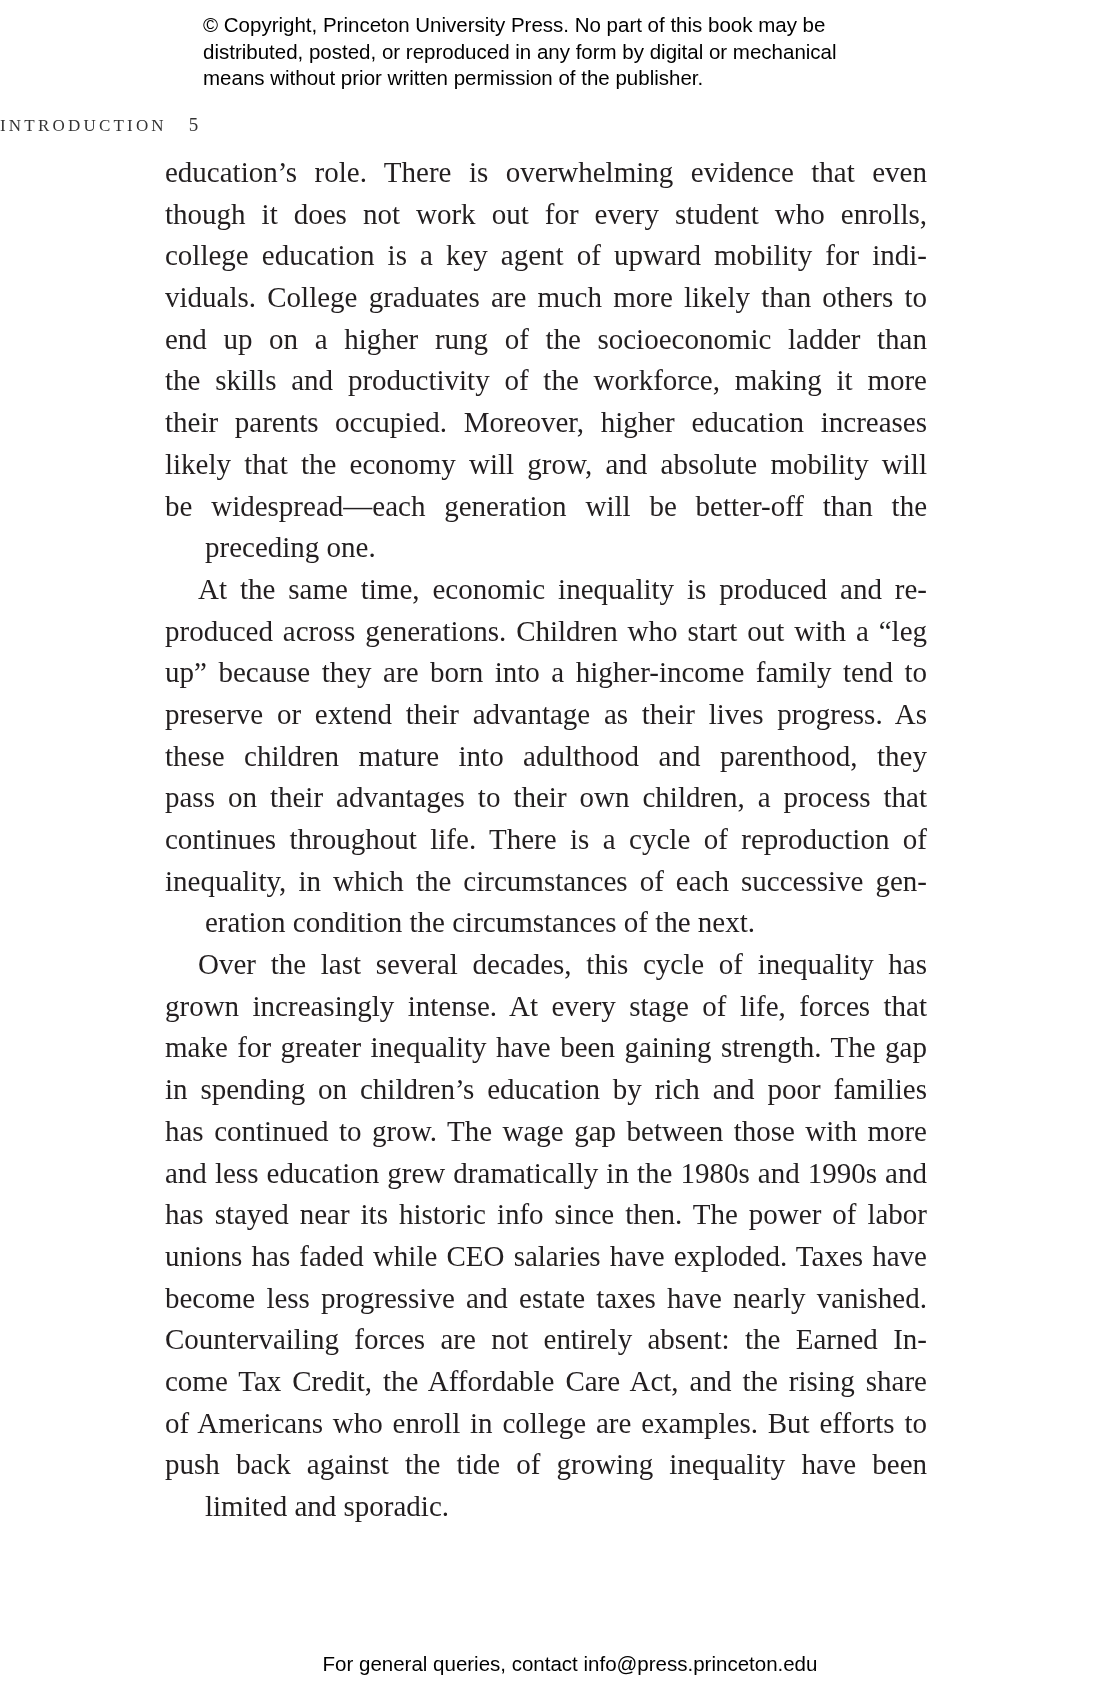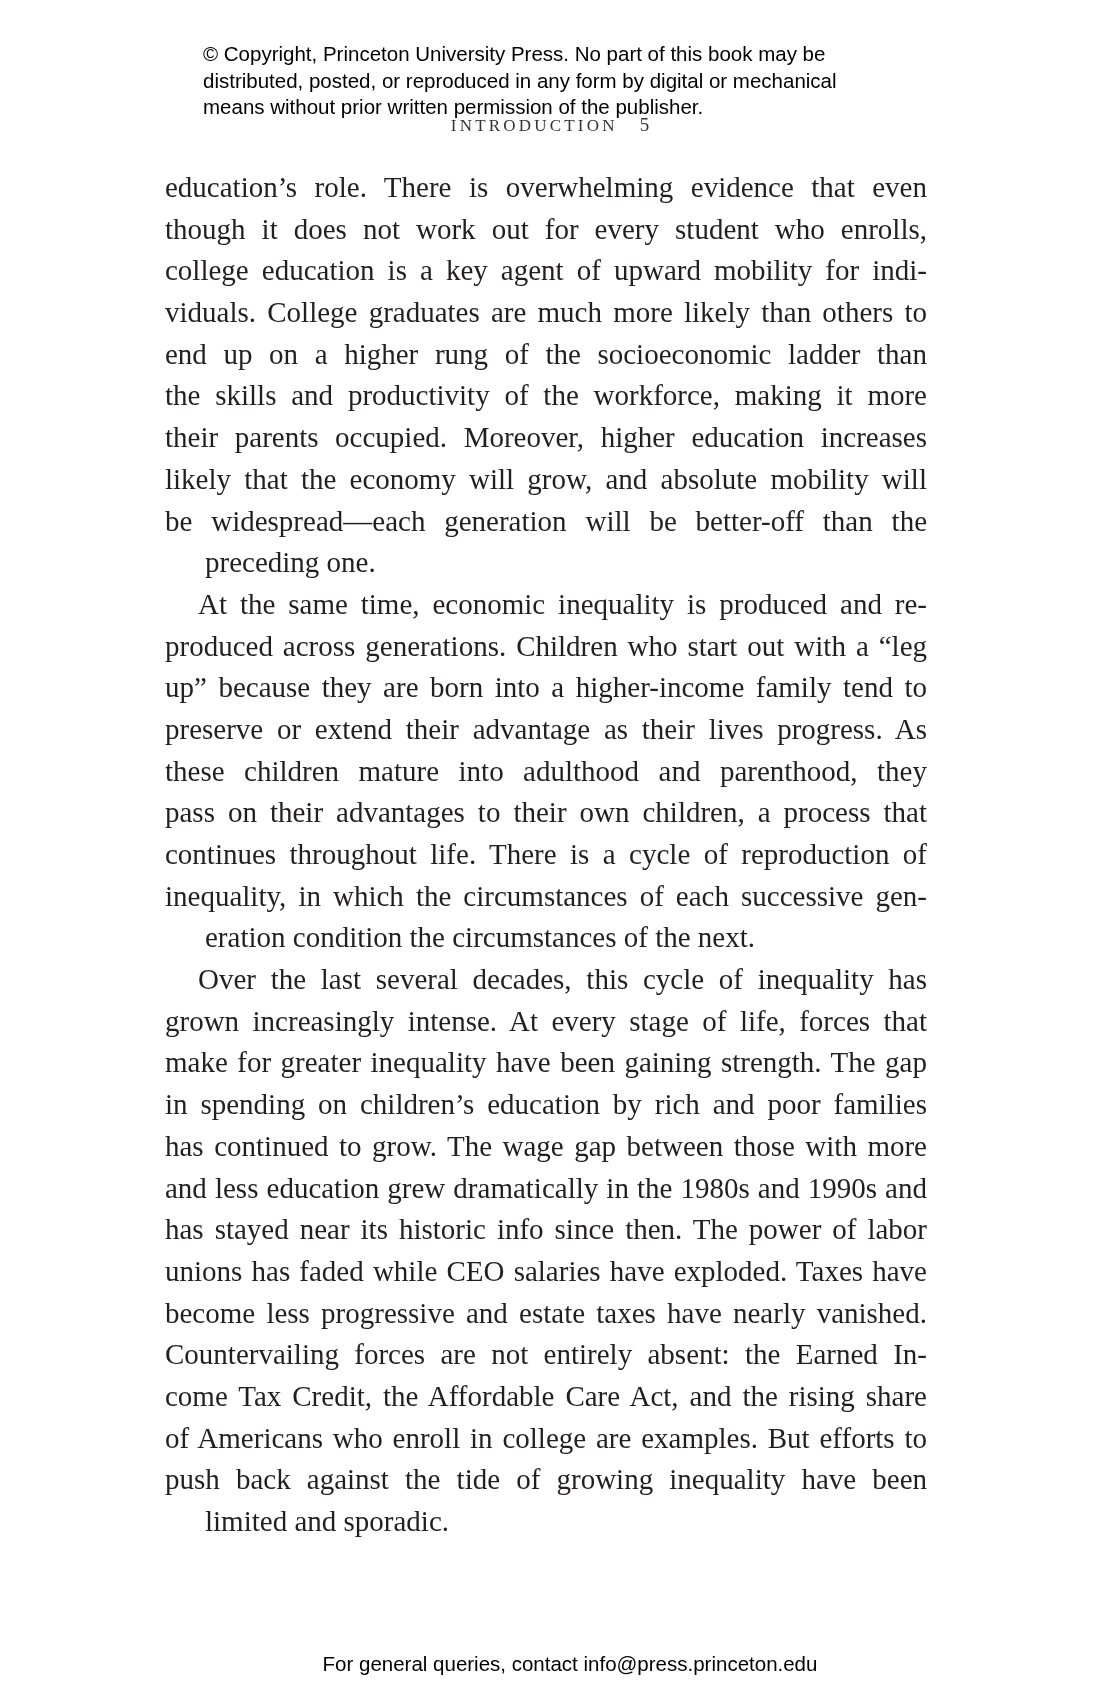--- a/index.html
+++ b/index.html
@@ -1,30 +1,29 @@
 <!DOCTYPE html>
 <html><head>
 <meta charset="utf-8">
 <style>
   html, body { margin: 0; padding: 0; background: #ffffff; }
   body { width: 1100px; height: 1700px; position: relative; overflow: hidden; color: #231f20; }
   .copyright {
     position: absolute; left: 203px; top: 12px; width: 720px;
     font-family: "Liberation Sans", sans-serif; font-size: 20.5px; line-height: 26.5px;
     color: #000;
-    margin-top: 29px;
   }
   .copyright div { white-space: nowrap; }
   .running-head {
-    position: absolute; left: 0; width: 1100px; top: 114px; text-align: center;
+    position: absolute; left: 0; width: 1100px; top: 114px; 
     font-family: "Liberation Serif", serif; font-size: 17px; letter-spacing: 3.2px; color: #333;
   }
   .running-head .pg { margin-left: 22px; letter-spacing: 0; font-size: 19px; }
   .body-text {
-    position: absolute; left: 165px; top: 167px; width: 762px;
+    position: absolute; left: 165px; top: 152px; width: 762px;
     font-family: "Liberation Serif", serif; font-size: 29px; line-height: 41.7px; color: #231f20;
   }
   .line { white-space: nowrap; text-align: justify; text-align-last: justify; height: 41.7px; overflow: visible; }
   .line.last { text-align-last: left; margin-left: 40px; }
   .line.indent { padding-left: 33px; }
   .footer {
     position: absolute; left: 0; width: 1100px; top: 1652px; text-align: center;
     font-family: "Liberation Sans", sans-serif; font-size: 20.5px; color: #000; padding-left: 20px;
   }
 </style>

